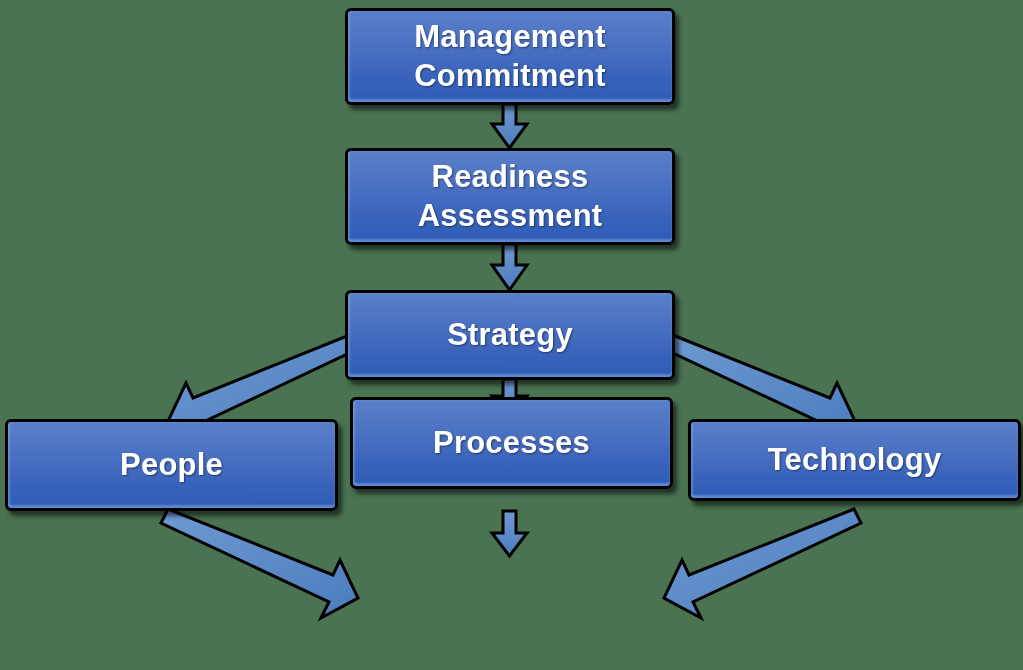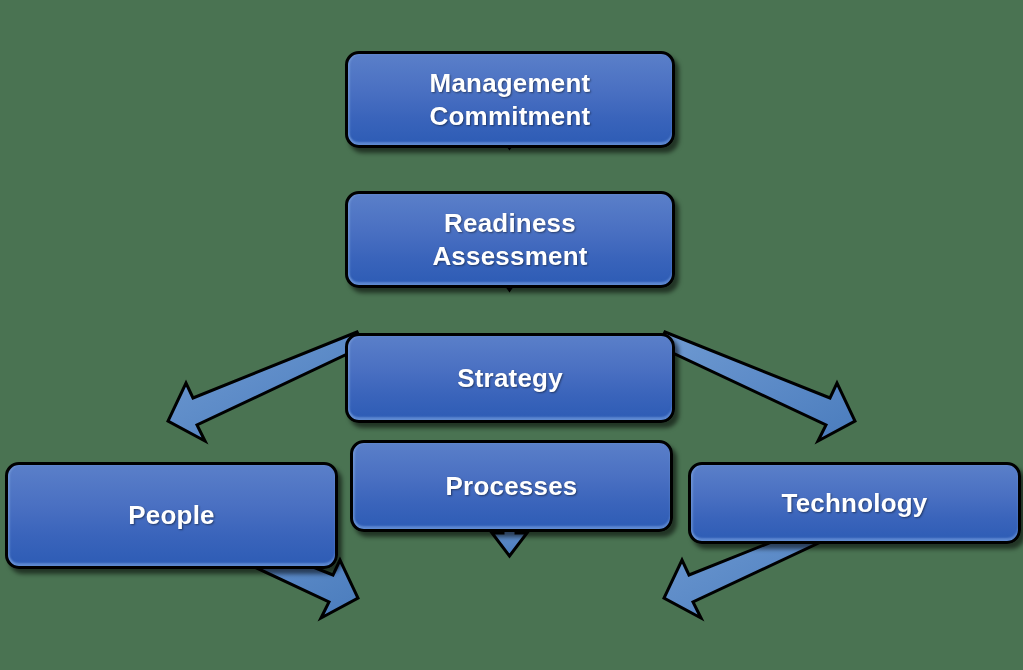--- a/index.html
+++ b/index.html
@@ -23,48 +23,47 @@
     left: 0;
     top: 0;
     width: 1023px;
     height: 670px;
     pointer-events: none;
   }
   .node {
     position: absolute;
     box-sizing: border-box;
     border: 3px solid #000000;
-    border-radius: 14px;
+    border-radius: 6px;
     background-image: linear-gradient(to bottom, #5a7fc9 0%, #4a70c2 40%, #3a64bb 70%, #2d5cb5 100%);
     box-shadow: 4px 5px 4px rgba(0,0,0,0.55),
                 inset 0 -3px 2px rgba(130,170,230,0.55),
                 inset 2px 0 2px rgba(150,185,235,0.35);
     display: flex;
     align-items: center;
     justify-content: center;
     text-align: center;
     color: #ffffff;
     font-weight: bold;
-    font-size: 26px;
+    font-size: 31px;
     line-height: 1.25;
     letter-spacing: 0.2px;
     text-shadow: 1px 1px 2px rgba(0,0,0,0.45);
     z-index: 5;
-    margin-top: 43px;
   }
   .node-label {
     display: block;
     white-space: pre-line;
     padding: 0 10px;
   }
   
   #node-management    { left: 345px; top: 8px;   width: 330px; height: 97px; }
   #node-readiness     { left: 345px; top: 148px; width: 330px; height: 97px; }
   #node-strategy      { left: 345px; top: 290px; width: 330px; height: 90px; }
-  #node-people        { left: 5px;   top: 419px; width: 333px; height: 107px; }
+  #node-people        { left: 5px;   top: 419px; width: 333px; height: 92px; }
   #node-processes     { left: 350px; top: 397px; width: 323px; height: 92px; }
   #node-technology    { left: 688px; top: 419px; width: 333px; height: 82px; }
   #node-successful    { left: 355px; top: 556px; width: 320px; height: 93px; }
 </style>
 </head>
 <body>
 
 <div id="canvas">
 
   <svg id="arrow-layer" viewBox="0 0 1023 670" xmlns="http://www.w3.org/2000/svg">

